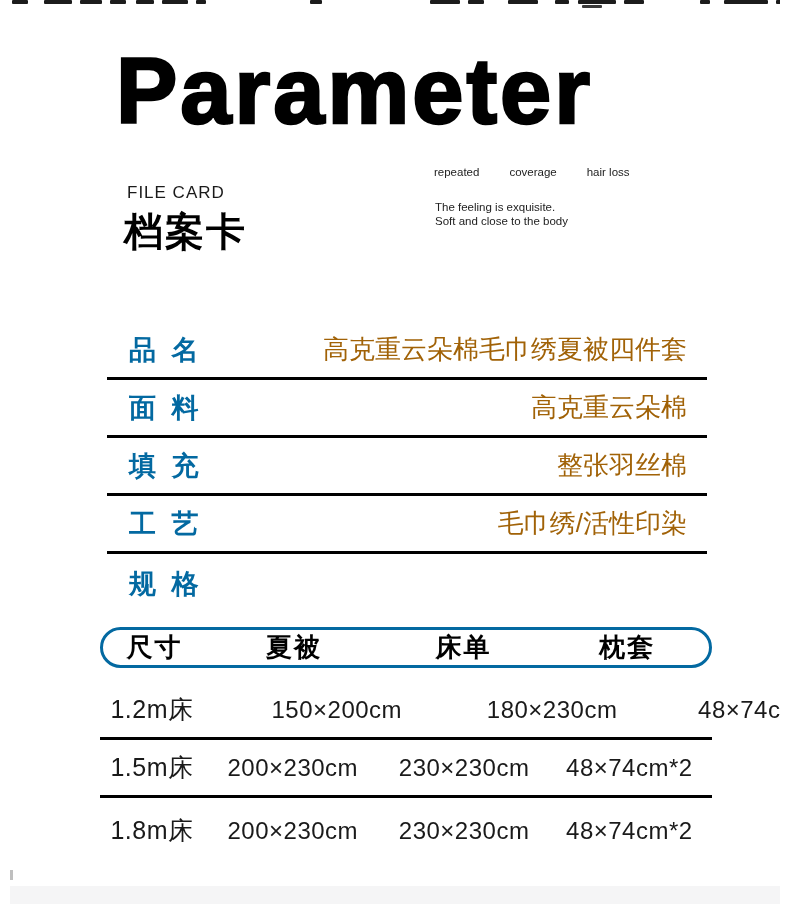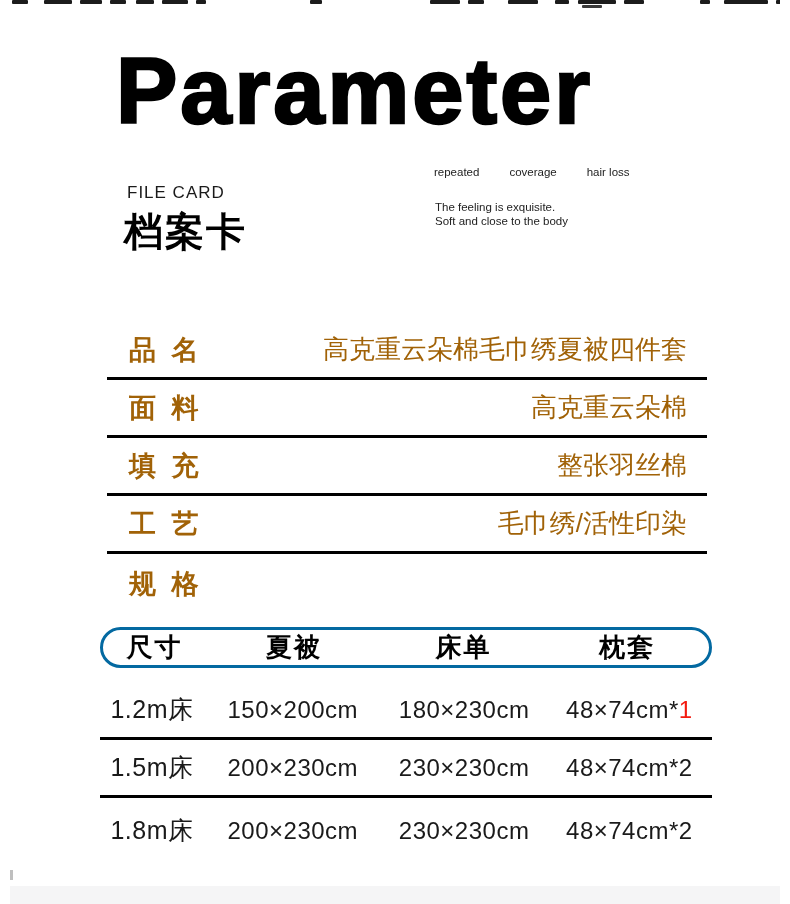--- a/index.html
+++ b/index.html
@@ -32,35 +32,35 @@
   .keywords span:last-child{margin-right:0;}
   .desc{position:absolute;left:425px;top:200px;font-size:11.5px;line-height:14px;color:#222;}
 
   
   .spec{position:absolute;left:97px;top:322px;width:600px;}
   .spec-row{
     height:55px;display:flex;align-items:center;justify-content:space-between;
     border-bottom:3px solid #000;
   }
   .spec-row.last{border-bottom:none;height:60px;}
-  .spec-label{padding-left:22px;font-size:27px;font-weight:bold;letter-spacing:4px;color:#a16207;white-space:nowrap;}
+  .spec-label{padding-left:22px;font-size:27px;font-weight:bold;letter-spacing:4px;color:#0369a1;white-space:nowrap;}
   .spec-value{padding-right:20px;font-size:26px;color:#a16207;white-space:nowrap;}
 
   
   .sizes{position:absolute;left:90px;top:627px;width:612px;}
   .size-head{
     box-sizing:border-box;height:41px;border:3px solid #0369a1;border-radius:22px;
     display:grid;grid-template-columns:17% 29% 27% 27%;align-items:center;
   }
   .size-head div{text-align:center;font-size:26px;font-weight:bold;letter-spacing:2px;color:#000;}
   .size-row{
     height:55px;display:grid;grid-template-columns:17% 29% 27% 27%;align-items:center;
     border-bottom:3px solid #000;
   }
-  .size-row.r1{margin-top:14px;}
+  .size-row.r1{margin-top:14px;gap:44px;}
   .size-row.r3{margin-top:5px;border-bottom:none;}
   .size-row div{text-align:center;font-size:24px;letter-spacing:.5px;color:#1a1a1a;white-space:nowrap;}
   .size-row .bed{font-size:25px;}
 
   
   .footer-bar{position:absolute;left:0;bottom:0;width:790px;height:18px;background:#f5f5f6;}
 </style>
 </head>
 <body>
 

